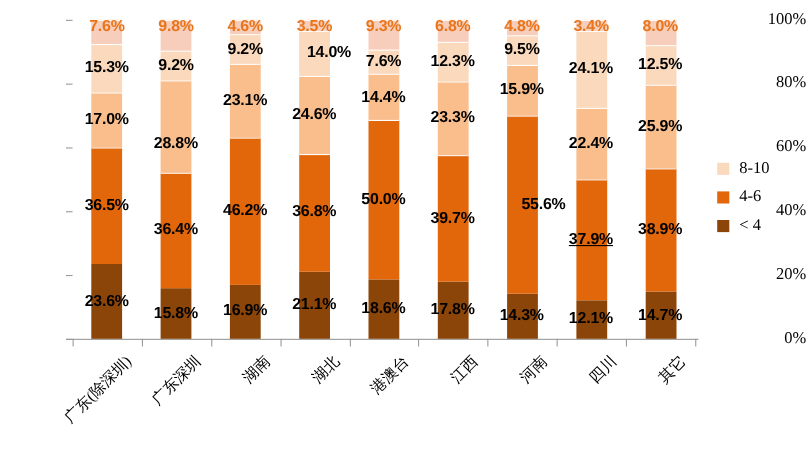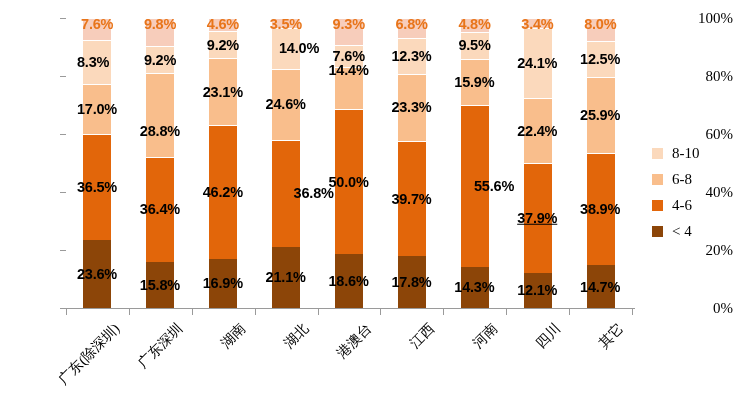--- a/index.html
+++ b/index.html
@@ -263,56 +263,52 @@
         </div>
       </div>
     </div>
 
   <div class="legend" id="legend">
       <div class="legend-row">
         <span class="legend-swatch" style="background: rgb(251, 217, 188);"></span>
         <span class="legend-text">8-10</span>
       </div>
       <div class="legend-row">
-        <span class="legend-swatch" style="background: rgb(249, 190, 140);"></span>
-        <span class="legend-text">6-8</span>
-      </div>
-      <div class="legend-row">
         <span class="legend-swatch" style="background: rgb(226, 102, 10);"></span>
         <span class="legend-text">4-6</span>
       </div>
       <div class="legend-row">
         <span class="legend-swatch" style="background: rgb(140, 69, 8);"></span>
         <span class="legend-text">&lt; 4</span>
       </div>
     </div>
 
 <div class="val-label" style="left: 76.9444px; top: 273.78px;">23.6%</div>
     <div class="val-label" style="left: 76.9444px; top: 186.635px;">36.5%</div>
     <div class="val-label" style="left: 76.9444px; top: 109.06px;">17.0%</div>
-    <div class="val-label" style="left: 76.9444px; top: 62.225px;">8.3%</div>
+    <div class="val-label" style="left: 76.9444px; top: 62.225px;">15.3%</div>
     <div class="val-label top-val" style="left: 81.0444px; top: 24px;">7.6%</div>
     <div class="val-label" style="left: 139.833px; top: 285.09px;">15.8%</div>
     <div class="val-label" style="left: 139.833px; top: 209.4px;">36.4%</div>
     <div class="val-label" style="left: 139.833px; top: 131px;">28.8%</div>
     <div class="val-label" style="left: 143.933px; top: 59.76px;">9.2%</div>
     <div class="val-label top-val" style="left: 143.933px; top: 24px;">9.8%</div>
     <div class="val-label" style="left: 202.722px; top: 283.495px;">16.9%</div>
     <div class="val-label" style="left: 202.722px; top: 192px;">46.2%</div>
     <div class="val-label" style="left: 202.722px; top: 91.515px;">23.1%</div>
     <div class="val-label" style="left: 206.822px; top: 44.68px;">9.2%</div>
     <div class="val-label top-val" style="left: 206.822px; top: 24px;">4.6%</div>
     <div class="val-label" style="left: 265.611px; top: 277.405px;">21.1%</div>
-    <div class="val-label" style="left: 265.611px; top: 193.45px; margin-left: 28px;">36.8%</div>
+    <div class="val-label" style="left: 265.611px; top: 193.45px;">36.8%</div>
     <div class="val-label" style="left: 265.611px; top: 104.42px;">24.6%</div>
     <div class="val-label" style="left: 279px; top: 48.45px;">14.0%</div>
     <div class="val-label top-val" style="left: 269.711px; top: 24px;">3.5%</div>
     <div class="val-label" style="left: 328.5px; top: 281.03px;">18.6%</div>
     <div class="val-label" style="left: 328.5px; top: 181.56px;">50.0%</div>
-    <div class="val-label" style="left: 328.5px; top: 70px;">14.4%</div>
+    <div class="val-label" style="left: 328.5px; top: 89px;">14.4%</div>
     <div class="val-label" style="left: 332.6px; top: 56.28px;">7.6%</div>
     <div class="val-label top-val" style="left: 332.6px; top: 24.29px;">9.3%</div>
     <div class="val-label" style="left: 391.389px; top: 282.19px;">17.8%</div>
     <div class="val-label" style="left: 391.389px; top: 198.815px;">39.7%</div>
     <div class="val-label" style="left: 391.389px; top: 107.465px;">23.3%</div>
     <div class="val-label" style="left: 391.389px; top: 55.845px;">12.3%</div>
     <div class="val-label top-val" style="left: 395.489px; top: 24.29px;">6.8%</div>
     <div class="val-label" style="left: 454.278px; top: 287.265px;">14.3%</div>
     <div class="val-label" style="left: 474px; top: 185.91px;">55.6%</div>
     <div class="val-label" style="left: 454.278px; top: 82.235px;">15.9%</div>

